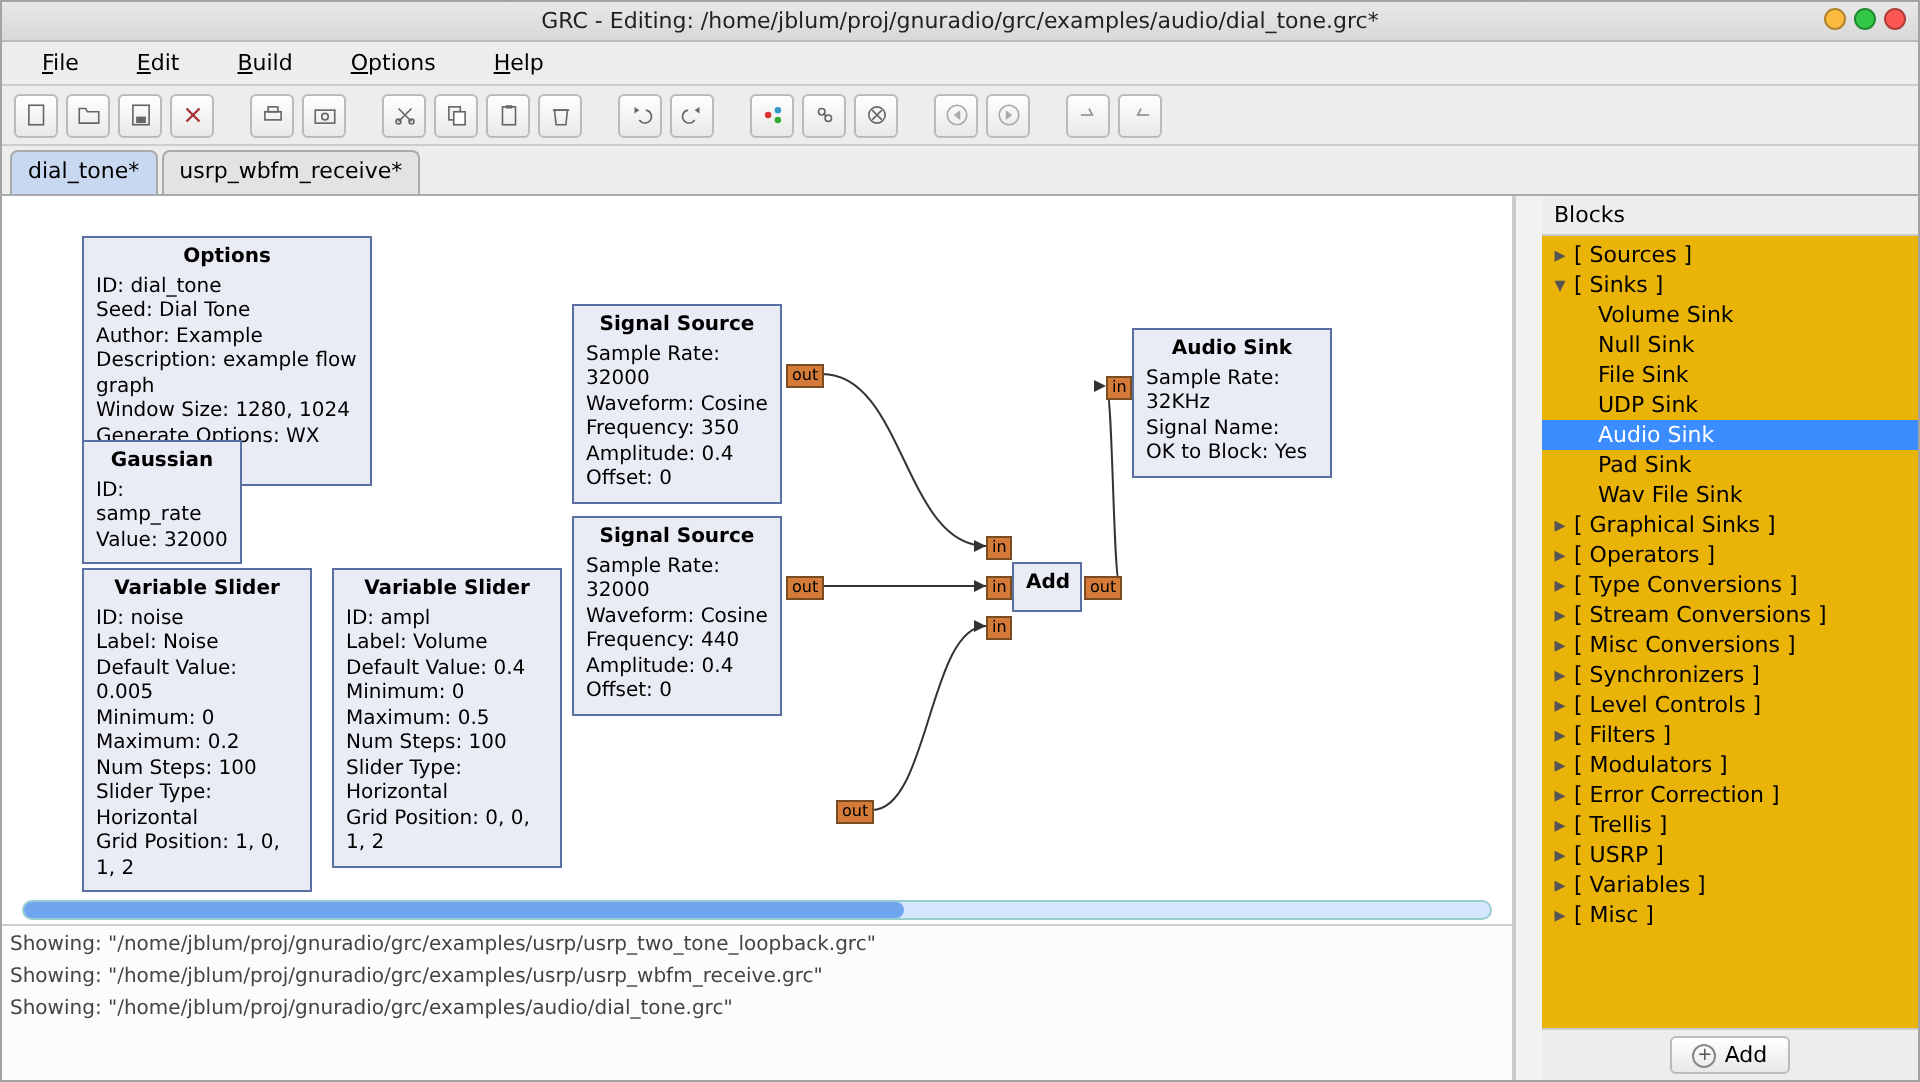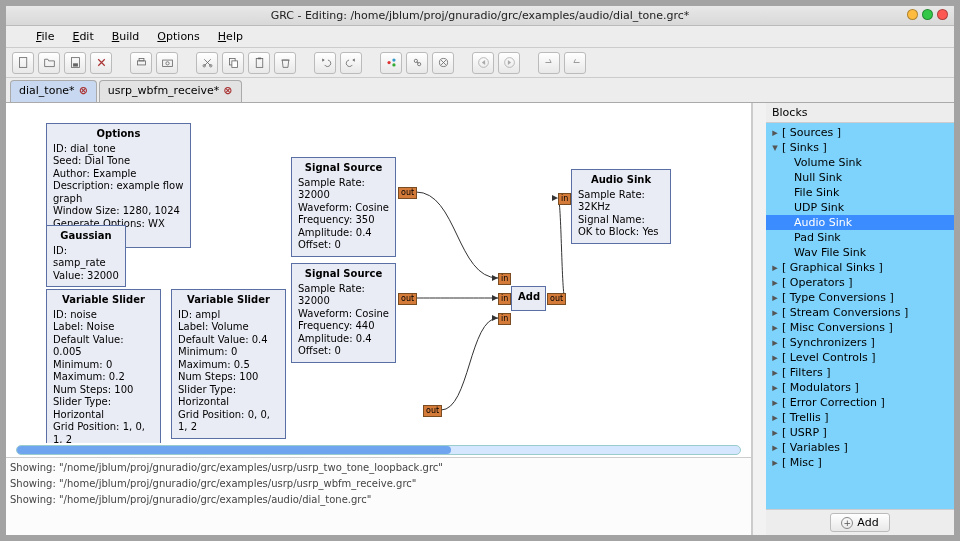--- a/index.html
+++ b/index.html
@@ -1,46 +1,46 @@
 <!DOCTYPE html>
 <html><head>
 <meta charset="utf-8">
 <style>
   * { box-sizing: border-box; }
   html, body { margin: 0; padding: 0; font-family: "DejaVu Sans", Arial, sans-serif; font-size: 11px; color: #000; background: #fff; }
-  .window { width: 960px; height: 541px; border: 6px solid #a3a3a3; display: flex; flex-direction: column; background: #ededed; }
+  .window { width: 960px; height: 541px; border: 1px solid #a3a3a3; display: flex; flex-direction: column; background: #ededed; }
   .titlebar { height: 20px; background: linear-gradient(#e8e8e8,#d8d8d8); border-bottom: 1px solid #bbb; display: flex; align-items: center; justify-content: center; position: relative; font-size: 11px; color: #222; }
   .traffic { position: absolute; right: 6px; top: 3px; display: flex; gap: 4px; }
   .tl { width: 11px; height: 11px; border-radius: 50%; border: 1px solid rgba(0,0,0,0.3); }
   .yellow { background: #fdbc40; } .green { background: #33c748; } .red { background: #fc5753; }
-  .menubar { height: 22px; display: flex; align-items: center; padding: 0 22px; gap: 2px; background: #ededed; border-bottom: 1px solid #ccc; }
+  .menubar { height: 22px; display: flex; align-items: center; padding: 0 12px; gap: 13px; background: #ededed; border-bottom: 1px solid #ccc; }
   .menuitem { padding: 2px 8px; cursor: default; }
   .menuitem span.ul { text-decoration: underline; }
   .toolbar { height: 30px; display: flex; align-items: center; padding: 0 6px; gap: 4px; background: #ededed; border-bottom: 1px solid #ccc; }
   .tbtn { width: 22px; height: 22px; border: 1px solid #bbb; border-radius: 3px; background: linear-gradient(#fff,#e8e8e8); display: flex; align-items: center; justify-content: center; color: #555; }
   .tbtn svg { width: 13px; height: 13px; }
   .toolbar .sep { width: 10px; }
   .tabrow { height: 24px; display: flex; align-items: flex-end; padding: 0 4px; background: #ededed; }
-  .tab { height: 22px; border: 1px solid #aaa; border-bottom: none; border-top-left-radius: 4px; border-top-right-radius: 4px; padding: 3px 8px; display: flex; align-items: flex-start; gap: 4px; background: #e3e3e3; margin-right: 2px; font-size: 11px; }
+  .tab { height: 22px; border: 1px solid #aaa; border-bottom: none; border-top-left-radius: 4px; border-top-right-radius: 4px; padding: 3px 8px; display: flex; align-items: flex-end; gap: 4px; background: #e3e3e3; margin-right: 2px; font-size: 11px; flex-direction: column; }
   .tab.active { background: #c8d8f0; }
   .tab .x { color: #a33; font-weight: bold; cursor: pointer; }
   .body { flex: 1; display: flex; border-top: 1px solid #aaa; background: #fff; min-height: 0; }
   .canvas-wrap { flex: 1; display: flex; flex-direction: column; min-width: 0; border-right: 1px solid #ccc; }
   .canvas-scroll { flex: 1; position: relative; overflow: hidden; background: #fff; }
   #canvas-svg { position: absolute; inset: 0; width: 100%; height: 100%; }
   .block { position: absolute; background: #eaecf5; border: 1px solid #5a6fa3; padding: 4px 6px; font-size: 10px; line-height: 1.25; }
   .block .btitle { font-weight: bold; text-align: center; margin-bottom: 2px; }
   .block .row b { font-weight: normal; }
   .port { position: absolute; background: #d47b3a; border: 1px solid #7a4c22; color: #000; font-size: 8px; padding: 0 2px; line-height: 10px; }
   .hscroll { height: 14px; background: #fff; display: flex; align-items: center; padding: 0 10px; }
   .hscroll .track { flex: 1; height: 10px; background: #d5e6ff; border: 1px solid #9cc; border-radius: 5px; position: relative; }
   .hscroll .thumb { position: absolute; left:0; top:0; height: 8px; width: 60%; background: #6fa5ef; border-radius: 4px; }
   .console { height: 78px; background: #fcfcfc; border-top: 1px solid #ccc; font-size: 10px; color: #444; overflow: hidden; padding: 2px 4px; }
   .console div { line-height: 1.6; white-space: nowrap; }
-  .sidebar { width: 188px; display: flex; flex-direction: column; background: #7dd3fc; }
+  .sidebar { width: 188px; display: flex; flex-direction: column; background: #eab308; }
   .sidebar-title { height: 20px; padding: 3px 6px; background: #ededed; border-bottom: 1px solid #ccc; font-size: 11px; }
   .tree { flex: 1; overflow-y: auto; font-size: 11px; padding: 2px 0; }
   .tree .node { padding: 1px 4px; display: flex; align-items: center; gap: 2px; cursor: default; white-space: nowrap; }
   .tree .node.sel { background: #3b8cff; color: #fff; }
   .tree .twisty { width: 10px; display: inline-block; text-align: center; color: #555; }
   .tree .leaf { padding-left: 28px; }
   .addbar { height: 26px; border-top: 1px solid #ccc; display: flex; align-items: center; justify-content: center; background: #ededed; }
   .addbtn { display: flex; align-items: center; gap: 4px; padding: 2px 10px; border: 1px solid #bbb; border-radius: 3px; background: linear-gradient(#fff,#e8e8e8); font-size: 11px; }
   .plus-circle { width: 12px; height: 12px; border: 1px solid #888; border-radius: 50%; display: flex; align-items: center; justify-content: center; font-size: 9px; color: #555; }
   .vscroll-stub { width: 14px; background: #f2f2f2; border-left: 1px solid #ccc; }

